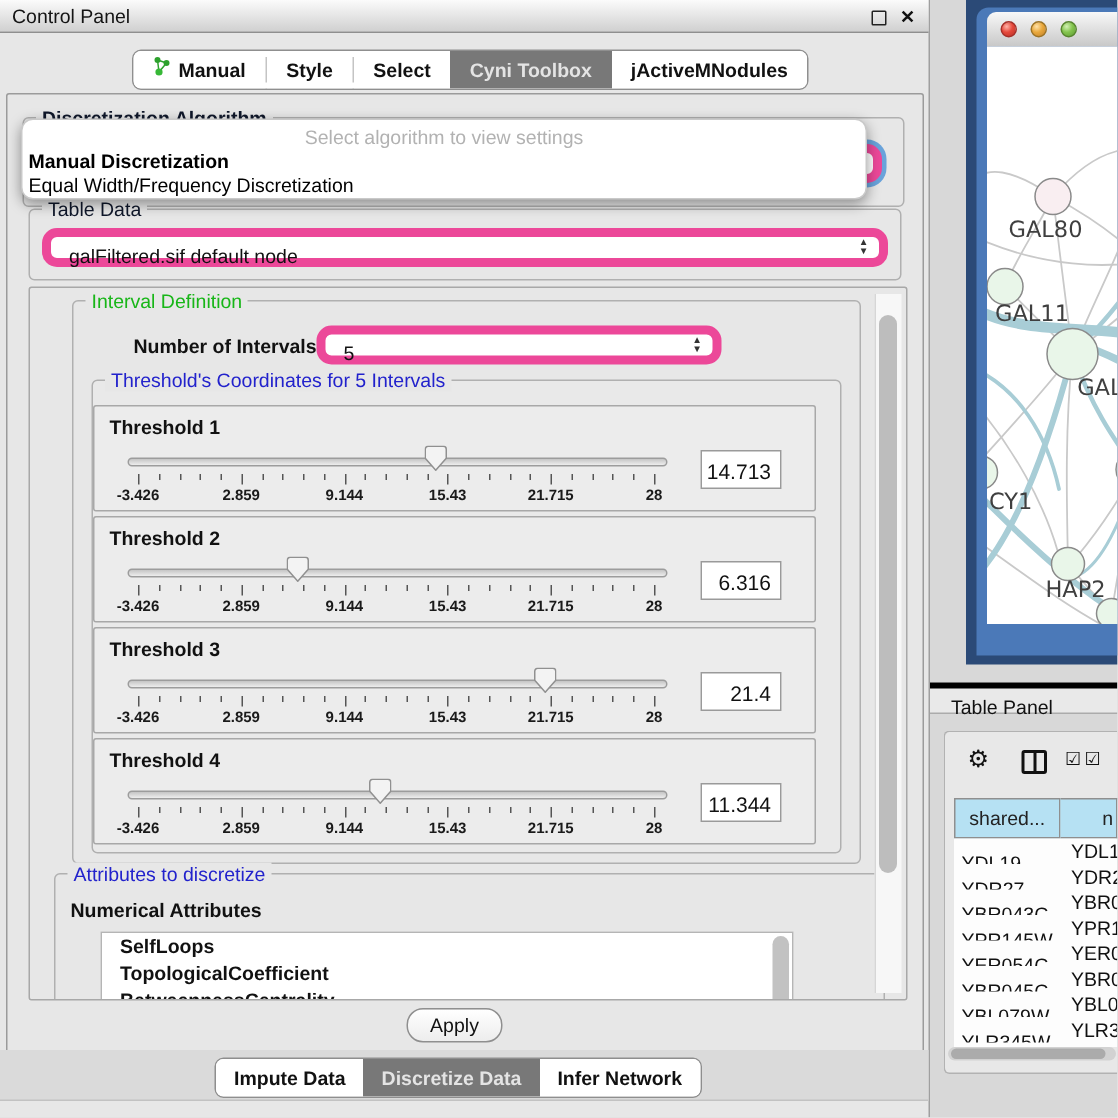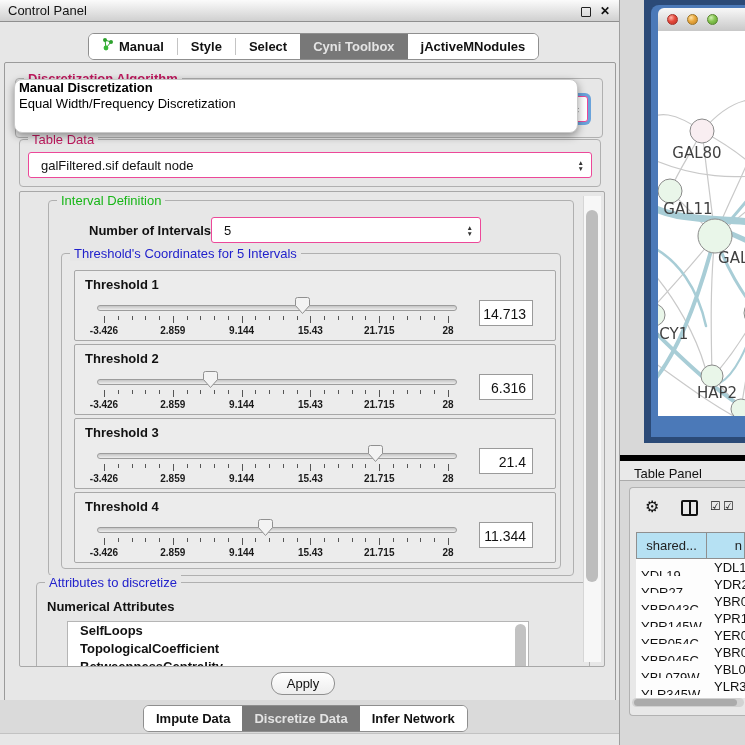--- a/index.html
+++ b/index.html
@@ -11,31 +11,31 @@
   .float-icon{position:absolute;right:28px;top:7px;width:8px;height:8px;border:1.5px solid #222;border-radius:1px;}
   .close-icon{position:absolute;right:9px;top:4px;font-size:12px;font-weight:bold;color:#111;line-height:14px;}
   .top-tabs{position:absolute;left:88px;top:33px;height:25px;display:flex;align-items:stretch;border:1px solid #8f8f8f;
     border-radius:6px;overflow:hidden;background:#fff;font-size:13px;font-weight:bold;}
   .tab{padding:0 13px;line-height:25px;color:#111;background:#fff;display:flex;align-items:center;gap:5px;}
   .tab.selected{background:#787878;color:#e4e4e4;}
   .tsep{width:1px;background:#c4c4c4;margin:4px 0;}
   
   .cp-main{position:absolute;left:4px;top:62px;width:610px;height:638px;border:1px solid #9b9b9b;background:#e7e7e7;border-radius:2px;}
   .grp{position:absolute;border:1px solid #b0b0b0;border-radius:4px;background:#e7e7e7;}
-  .grp-title{position:absolute;top:-8px;left:8px;background:#e7e7e7;padding:0 4px;font-size:13px;line-height:15px;color:#be185d;}
+  .grp-title{position:absolute;top:-8px;left:8px;background:#e7e7e7;padding:0 4px;font-size:13px;line-height:15px;color:#0f172a;}
   .grp-title.blue{color:#2222cc;}
   .grp-title.green{color:#18b618;}
   .grp-title.bold{font-weight:bold;}
-  .combo{position:absolute;height:26px;background:#fff;border:1px solid #ec4899;border-radius:3px;font-size:13px;
+  .combo{position:absolute;height:26px;background:#fff;border:6px solid #ec4899;border-radius:10px;font-size:13px;
     line-height:26px;color:#111;padding-left:12px;box-sizing:border-box;}
   .combo.focused{box-shadow:0 0 0 3px rgba(84,150,216,.85);}
   .stepper{position:absolute;right:7px;top:50%;transform:translateY(-50%);display:flex;flex-direction:column;
     align-items:center;font-size:6.5px;line-height:5.5px;color:#333;}
   
-  .tbox{position:absolute;left:12px;width:482px;height:71px;border:1px solid #a8a8a8;background:#ececec;border-radius:2px;box-sizing:border-box;}
+  .tbox{position:absolute;left:0;width:482px;height:71px;border:1px solid #a8a8a8;background:#ececec;border-radius:2px;box-sizing:border-box;}
   .tlabel{position:absolute;left:10px;top:6px;font-size:13px;font-weight:bold;color:#111;}
   .track{position:absolute;left:22px;top:34px;width:358px;height:4px;border:1px solid #9c9c9c;border-radius:3px;
     background:linear-gradient(#c5c5c5,#ededed);}
   .thumb{position:absolute;top:26px;width:15px;height:17px;}
   .tick{position:absolute;top:45px;width:1px;height:4px;background:#555;}
   .tick.major{height:7px;}
   .slab{position:absolute;top:54px;width:50px;text-align:center;font-size:10px;font-weight:bold;color:#1a1a1a;}
   .tvalue{position:absolute;left:404px;top:29px;width:54px;height:26px;background:#fff;border:1px solid #9a9a9a;
     font-size:14px;line-height:26px;text-align:right;padding-right:6px;box-sizing:border-box;color:#111;}
   
@@ -66,21 +66,21 @@
   .net-outer{position:absolute;left:0;top:0;width:125px;height:443px;background:#2b4a77;margin-left:24px;}
   .net-frame{position:absolute;left:7px;top:5px;width:118px;height:432px;background:#4b79b8;border-top-left-radius:8px;}
   .net-titlebar{position:absolute;left:14px;top:8px;width:111px;height:23px;background:linear-gradient(#f8f8f8,#c8c8c8);
     border-top-left-radius:6px;border-bottom:1px solid #979797;}
   .tl{position:absolute;top:6px;width:11px;height:11px;border-radius:50%;box-sizing:border-box;}
   .tl-red{left:9px;background:radial-gradient(circle at 35% 30%,#ffb3a8 0%,#e5493c 45%,#b93227 100%);border:1px solid #a5302a;}
   .tl-yellow{left:29px;background:radial-gradient(circle at 35% 30%,#ffe2a8 0%,#e9a83c 45%,#c2802a 100%);border:1px solid #9d7426;}
   .tl-green{left:49px;background:radial-gradient(circle at 35% 30%,#d2f0b4 0%,#84c44e 45%,#5d9c34 100%);border:1px solid #58862f;}
   .net-canvas{position:absolute;left:14px;top:31px;width:111px;height:385px;background:#fff;overflow:hidden;}
   .net-canvas svg{display:block;font-family:"DejaVu Sans",sans-serif;}
-  .tp-title{position:absolute;left:0;top:455px;width:125px;height:26px;background:#e9e9e9;border-top:6px solid #000000;
+  .tp-title{position:absolute;left:0;top:455px;width:125px;height:21px;background:#e9e9e9;border-top:4px solid #000000;
     border-bottom:1px solid #ababab;font-size:13px;line-height:26px;padding-left:14px;box-sizing:border-box;color:#111;}
   .tp-win{position:absolute;left:9px;top:487px;width:116px;height:229px;background:#e8e8e8;border:1px solid #b2b2b2;
     border-right:none;border-radius:4px 0 0 4px;box-sizing:border-box;}
   .gear-ico{position:absolute;left:15px;top:9px;font-size:16px;color:#111;line-height:20px;}
   .split-ico{position:absolute;left:51px;top:12px;width:13px;height:12px;border:2px solid #111;border-radius:2px;}
   .split-ico::after{content:"";position:absolute;left:50%;top:0;bottom:0;width:2px;background:#111;transform:translateX(-50%);}
   .cb-ico{position:absolute;top:11px;font-size:12px;color:#111;line-height:14px;}
   .tp-header{position:absolute;left:6px;top:44px;right:0;height:27px;display:flex;}
   .tp-hcell{background:#b6e1f3;border:1px solid #8f8f8f;font-size:13px;line-height:25px;text-align:center;color:#222;
     box-sizing:border-box;overflow:hidden;white-space:nowrap;}
@@ -362,20 +362,21 @@
 
     <div class="bottom-strip"></div>
     <nav class="bottom-tabs">
       <div class="btab">Impute Data</div>
       <div class="btab selected">Discretize Data</div>
       <div class="btab">Infer Network</div>
     </nav>
   </section>
 
   <div class="popup">
+    <div class="pp-prompt">Select algorithm to view settings</div>
     <div class="pp-opt bold">Manual Discretization</div>
     <div class="pp-opt">Equal Width/Frequency Discretization</div>
   </div>
 
   <section class="rt">
     <div class="net-outer">
       <div class="net-frame"></div>
       <div class="net-titlebar">
         <span class="tl tl-red"></span>
         <span class="tl tl-yellow"></span>

